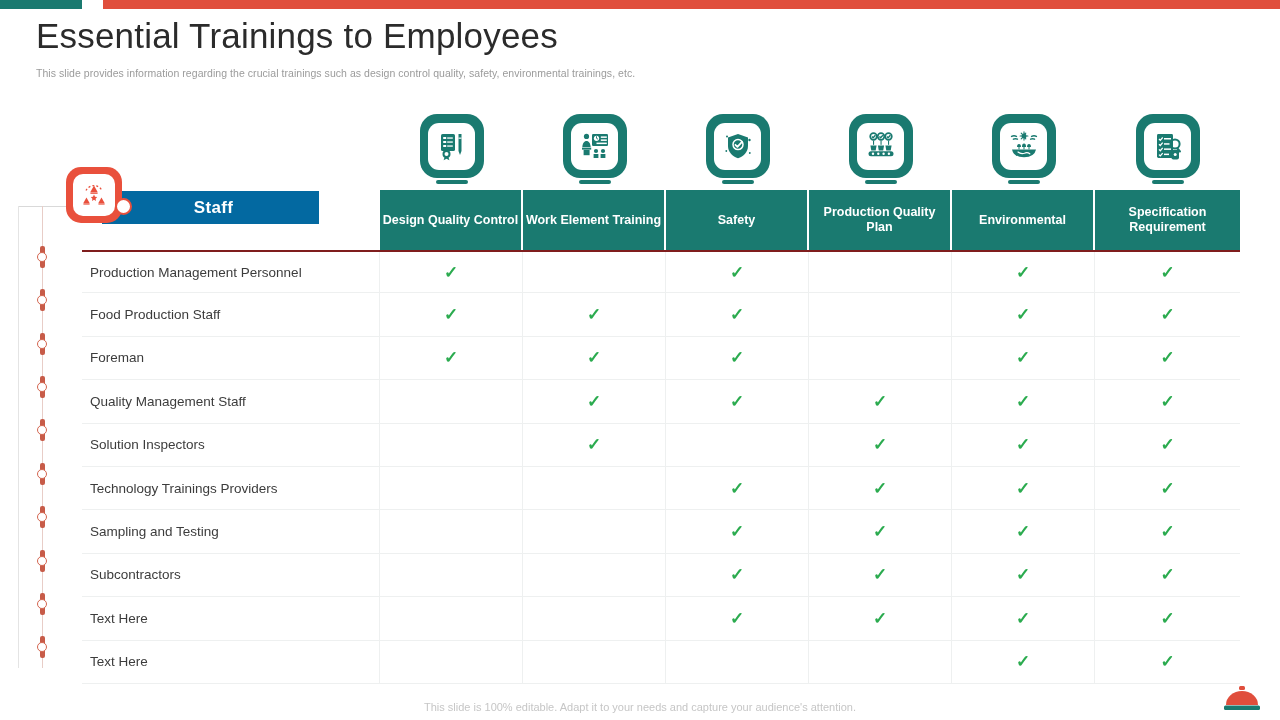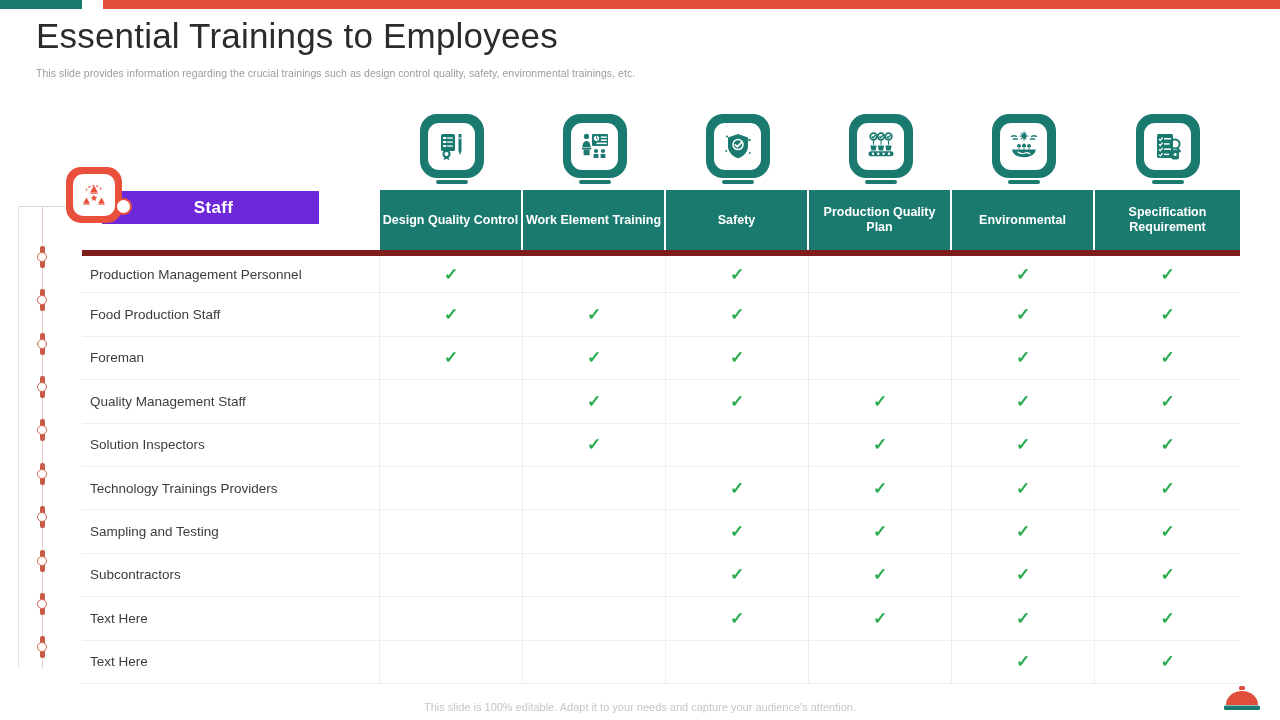--- a/index.html
+++ b/index.html
@@ -46,21 +46,21 @@
   }
   .icon-badge .inner svg { display: block; }
   .icon-stem {
     position: absolute; width: 32px; height: 4px; background: #1a7a70;
     border-radius: 2px;
   }
 
   
   .staff-banner {
     position: absolute; left: 102px; top: 191px;
-    width: 217px; height: 33px; background: #6d28d9;
+    width: 217px; height: 33px; background: #0369a1;
     display: flex; align-items: center; justify-content: center;
   }
   .staff-banner .label {
     color: #ffffff; font-size: 17px; font-weight: bold; letter-spacing: .3px;
     text-align: center; padding-left: 6px;
   }
   .staff-badge {
     position: absolute; left: 66px; top: 167px;
     width: 56px; height: 56px; border-radius: 15px;
     background: #e9503c; display: flex; align-items: center; justify-content: center;
@@ -104,21 +104,21 @@
   .thead { display: flex; height: 60px; }
   .th {
     background: #1a7a70; color: #ffffff;
     font-size: 12.5px; font-weight: bold; line-height: 15px;
     display: flex; align-items: center; justify-content: center; text-align: center;
     border-right: 2px solid #ffffff;
   }
   .th:last-child { border-right: none; }
   .th-blank { background: transparent; }
   .trow { display: flex; height: 43.4px; border-bottom: 1px solid #eef0f0; }
-  .trow:first-of-type { border-top: 6px solid #7f1d1d; }
+  .trow:first-of-type { border-top: 2px solid #7f1d1d; }
   .tcell {
     display: flex; align-items: center; justify-content: center;
     border-right: 1px solid #eef0f0; font-size: 13px; color: #3a3a3a;
   }
   .tcell.label {
     justify-content: flex-start; padding-left: 8px;
     font-size: 13.5px; color: #3c3c3c;
   }
   .tcell:last-child { border-right: none; }
   .chk { color: #2bab4f; font-size: 17px; font-weight: bold; line-height: 1; }

